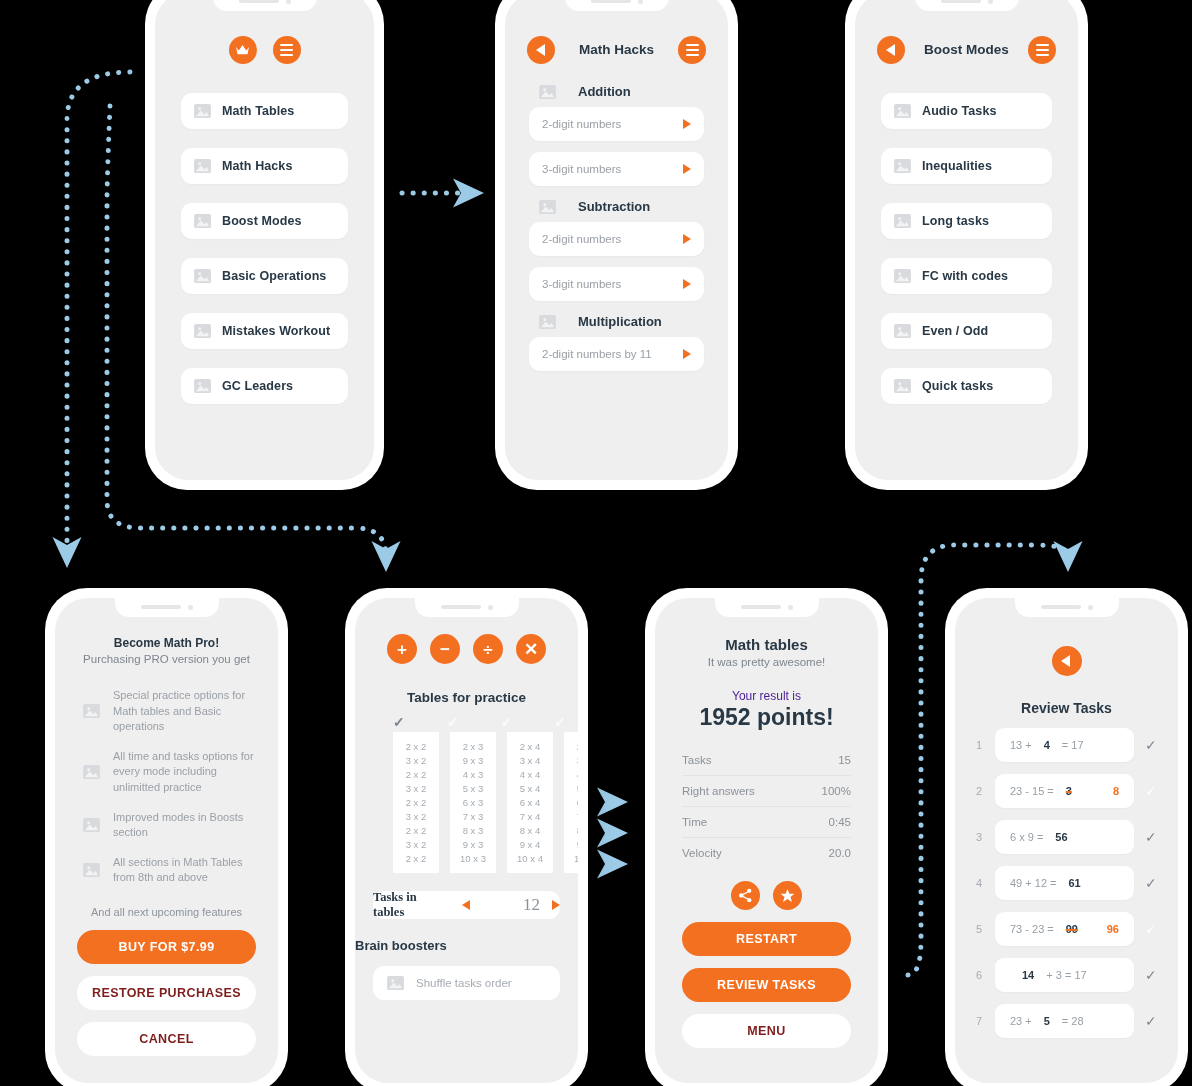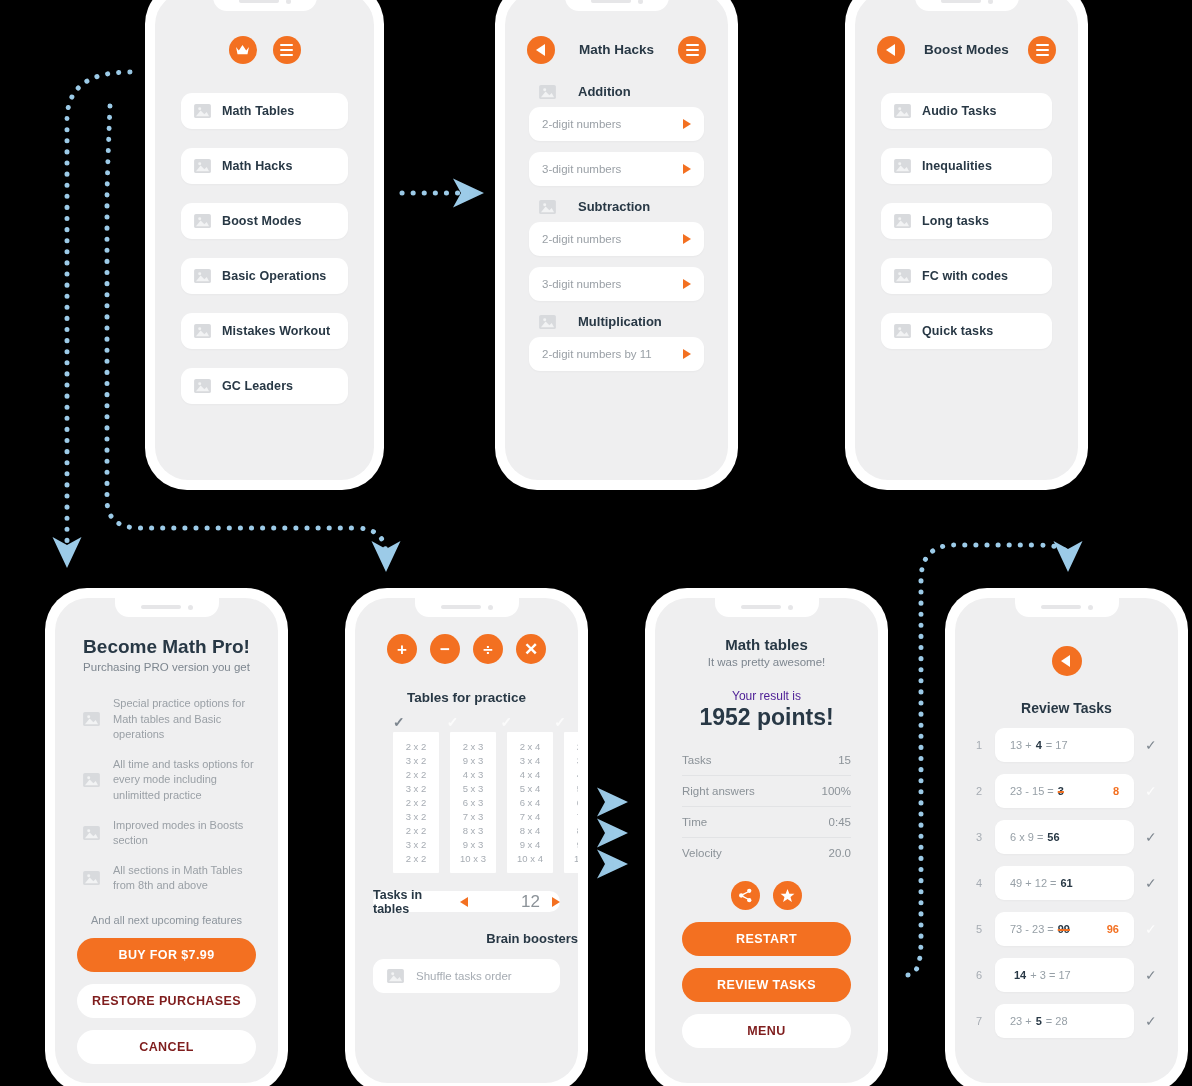--- a/index.html
+++ b/index.html
@@ -99,21 +99,21 @@
   }
   .sub-card span { font-size: 11.5px; color: #9aa0a6; }
 
   
   #phone3 { left: 845px; top: -18px; width: 243px; height: 508px; }
   #phone3 .list { margin-top: 29px; display: flex; flex-direction: column; gap: 19px; padding: 0 26px; justify-content: center; }
 
   
   #phone4 { left: 45px; top: 588px; width: 243px; height: 505px; }
   #phone4 .body { padding: 38px 22px 0; }
-  .pro-title { font-size: 19px; font-weight: bold; color: #283845; text-align: center; }
+  .pro-title { font-size: 12px; font-weight: bold; color: #283845; text-align: center; }
   .pro-sub { font-size: 11.5px; color: #7d868f; text-align: center; margin-top: 3px; }
   .feat-list { margin-top: 23px; display:flex; flex-direction:column; gap: 14px; }
   .feat { display: flex; gap: 13px; align-items: center; padding-left: 6px; }
   .feat-txt { font-size: 11px; color: #9aa0a6; line-height: 1.42; }
   .pro-foot { font-size: 11px; color: #8c949c; text-align:center; margin-top: 20px; }
   .btn {
     height: 34px; border-radius: 18px; display:flex; align-items:center;
     justify-content:center; font-size: 12.5px; font-weight: bold;
     letter-spacing: .4px; margin-top: 12px;
   }
@@ -129,26 +129,26 @@
   .checkrow { display:flex; margin: 9px 0 2px; padding-left: 38px; gap: 42px; }
   .chk { font-size: 14px; font-weight: bold; }
   .cols { display:flex; gap: 11px; padding-left: 38px; }
   .col {
     background: #fff; border-radius: 1px; width: 46px;
     padding: 9px 0; display:flex; flex-direction:column;
     align-items:center; gap: 3px; flex: none;
   }
   .col div { font-size: 9.5px; color: #a6acb3; white-space: nowrap; }
   .tasks-bar {
-    background:#fff; border-radius: 11px; height: 21px; margin: 18px 18px 0;
-    display:flex; align-items:center; justify-content:center; gap: 12px;
+    background:#fff; border-radius: 11px; height: 28px; margin: 18px 18px 0;
+    display:flex; align-items:center; justify-content:center; gap: 12px; font-family: Liberation Serif, serif;
   }
   .tasks-bar b { font-size: 12.5px; color: #283845; }
   .tasks-bar i { font-style: normal; font-size: 17px; color: #8b9298; margin-left: 41px; }
-  .bb-title { text-align:right; font-size: 13px; font-weight: bold; color: #283845; margin-top: 19px; }
+  .bb-title { text-align:left; font-size: 13px; font-weight: bold; color: #283845; margin-top: 19px; }
   .shuffle {
     background:#fff; border-radius: 11px; height: 34px; margin: 13px 18px 0;
     display:flex; align-items:center; gap: 12px; padding: 0 14px;
   }
   .shuffle span { font-size: 11.5px; color: #a6acb3; }
 
   
   #phone6 { left: 645px; top: 588px; width: 243px; height: 505px; }
   #phone6 .body { padding: 38px 27px 0; }
   .res-title { text-align:center; font-size: 15px; font-weight: bold; color: #283845; }
@@ -166,21 +166,21 @@
 
   
   #phone7 { left: 945px; top: 588px; width: 243px; height: 505px; }
   #phone7 .body { padding-top: 48px; }
   .rev-title { text-align:center; font-size: 14px; font-weight: bold; color: #283845; margin-top: 24px; }
   .rev-row { display:flex; align-items:center; gap: 11px; padding: 0 21px; margin-top: 12px; }
   .rev-num { font-size: 11px; color: #a6acb3; width: 8px; flex:none; }
   .rev-card {
     background:#fff; border-radius: 9px; height: 34px; flex: 1;
     display:flex; align-items:center; padding: 0 15px;
-    font-size: 11px; color: #97a0a7; gap: 4px;
+    font-size: 11px; color: #97a0a7; gap: 12px;
     box-shadow: 0 1px 2px rgba(0,0,0,.03);
   }
   .rev-card b { color: #283845; font-weight: bold; }
   .rev-wrong { color: #283845; font-weight: bold; text-decoration: line-through; text-decoration-color: #f37021; text-decoration-thickness: 2px; }
   .rev-fix { color: #f37021; font-weight: bold; margin-left: auto; }
   .rev-chk { font-size: 14px; color: #7d868f; width: 12px; flex: none; }
   .rev-chk.light { color: #fdfdfd; }
 
   
   .conn { position: absolute; left: 0; top: 0; width: 1192px; height: 1086px; pointer-events: none; }
@@ -399,20 +399,28 @@
             </svg>
           <span class="card-label">Long tasks</span>
         </div>
         <div class="card">
           <svg class="ph-icon" viewBox="0 0 18 15">
               <rect width="18" height="15" rx="2" fill="#d8dadd"></rect>
               <circle cx="6" cy="5" r="1.6" fill="#f2f3f4"></circle>
               <path d="M2 13 L7 7 L11 11 L13.5 8.5 L16 13 Z" fill="#f2f3f4"></path>
             </svg>
           <span class="card-label">FC with codes</span>
+        </div>
+        <div class="card">
+          <svg class="ph-icon" viewBox="0 0 18 15">
+              <rect width="18" height="15" rx="2" fill="#d8dadd"></rect>
+              <circle cx="6" cy="5" r="1.6" fill="#f2f3f4"></circle>
+              <path d="M2 13 L7 7 L11 11 L13.5 8.5 L16 13 Z" fill="#f2f3f4"></path>
+            </svg>
+          <span class="card-label">Even / Odd</span>
         </div>
         <div class="card">
           <svg class="ph-icon" viewBox="0 0 18 15">
               <rect width="18" height="15" rx="2" fill="#d8dadd"></rect>
               <circle cx="6" cy="5" r="1.6" fill="#f2f3f4"></circle>
               <path d="M2 13 L7 7 L11 11 L13.5 8.5 L16 13 Z" fill="#f2f3f4"></path>
             </svg>
           <span class="card-label">Quick tasks</span>
         </div>
       </div>

